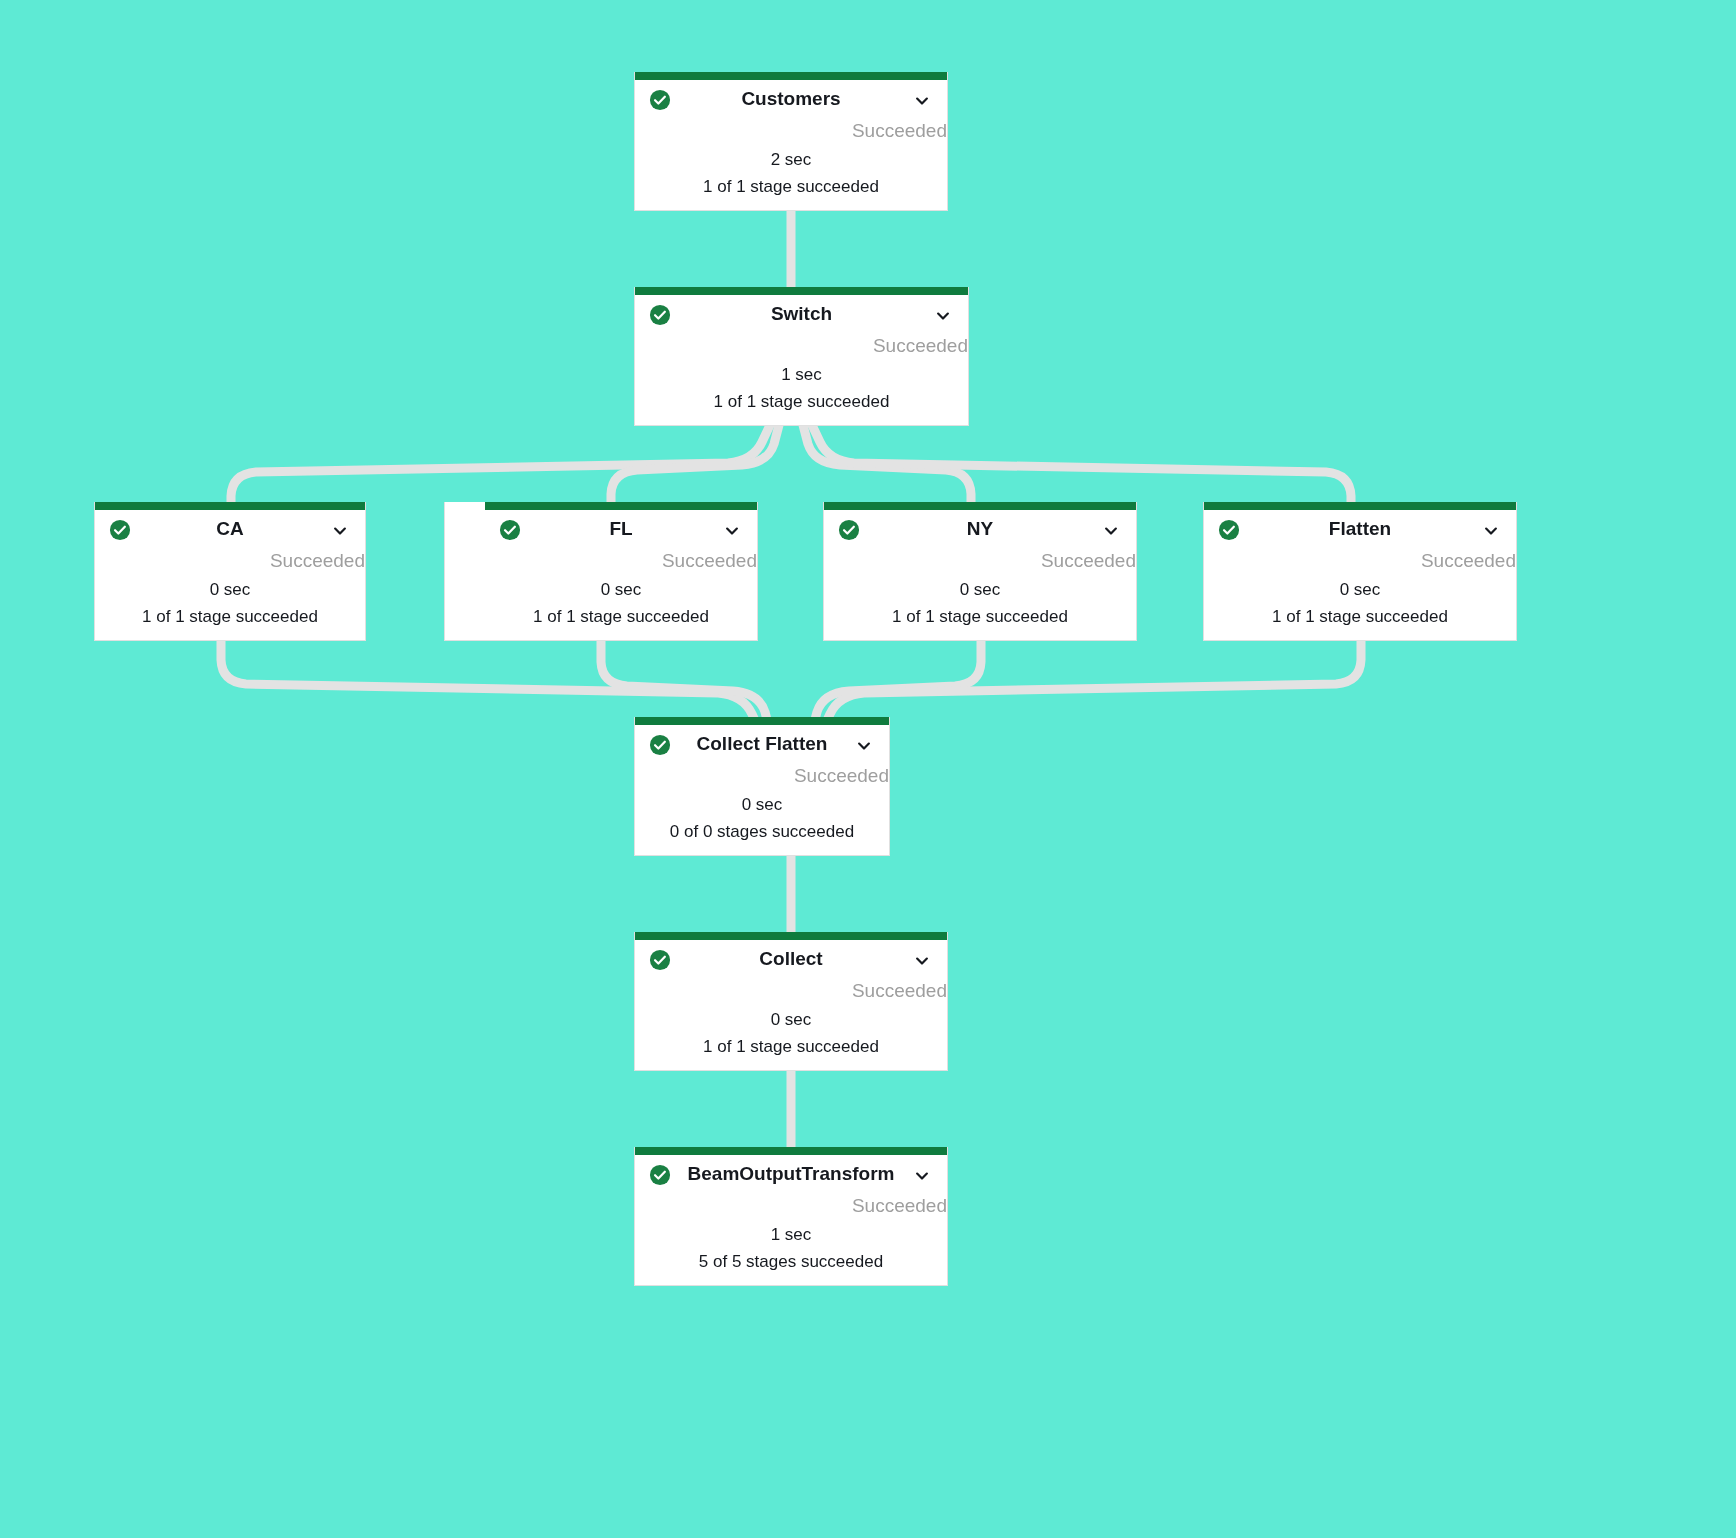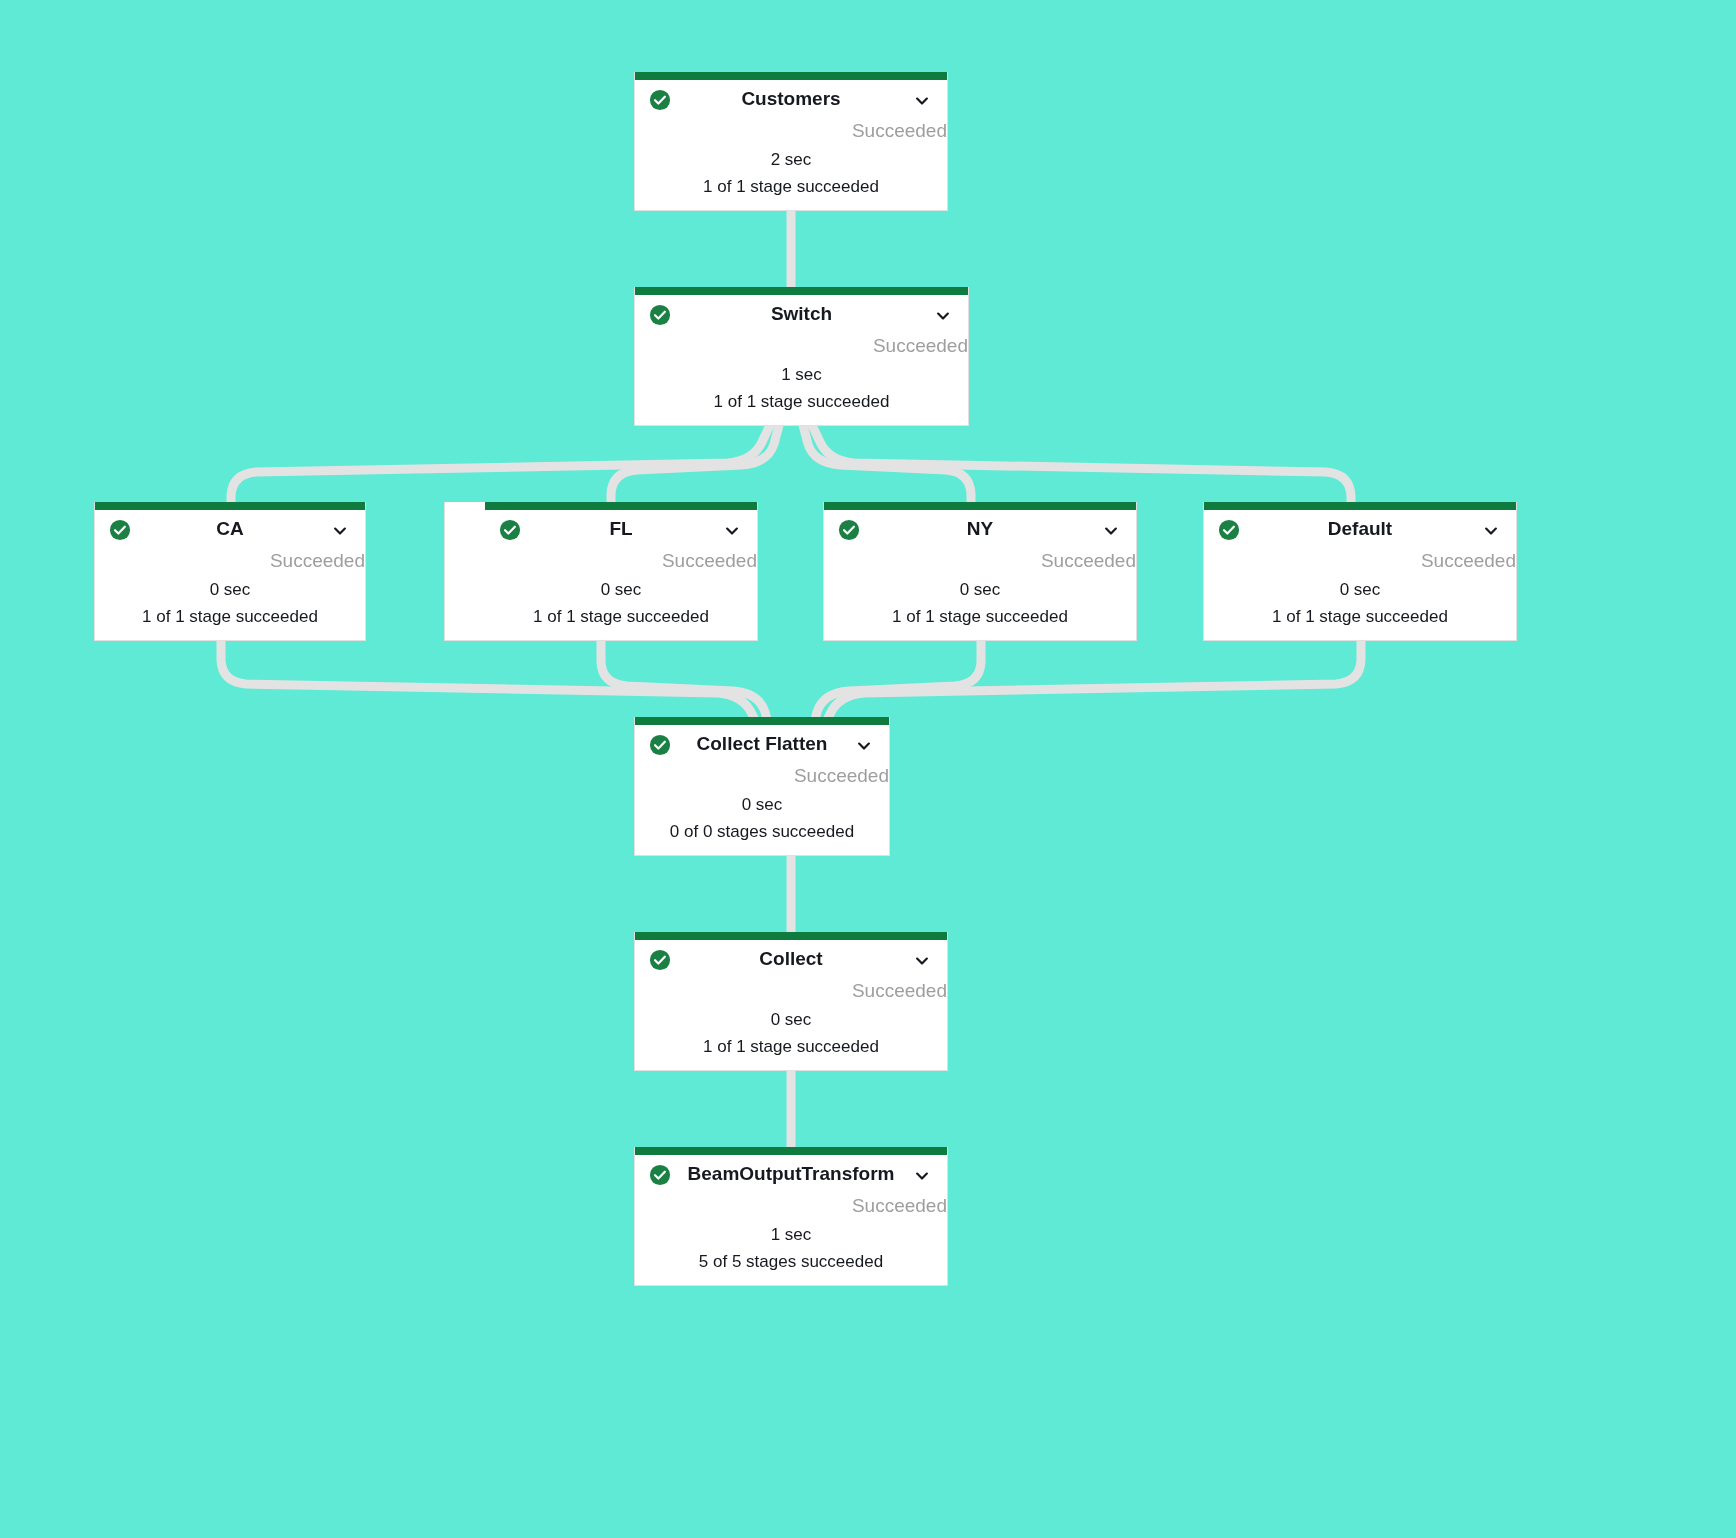--- a/index.html
+++ b/index.html
@@ -202,21 +202,21 @@
       <div class="node-duration">0 sec</div>
       <div class="node-stages">1 of 1 stage succeeded</div>
     </div>
     <div class="node" style="left: 1203px; top: 502px; width: 314px;">
       <div class="node-topbar"></div>
       <div class="node-head">
         <svg class="status-icon" viewBox="0 0 24 24">
           <circle cx="12" cy="12" r="11" fill="#1a8043"></circle>
           <path d="M6.6 12.3 L10.2 15.8 L17.3 8.4" fill="none" stroke="#ffffff" stroke-width="2.4" stroke-linecap="round" stroke-linejoin="round"></path>
         </svg>
-        <div class="node-title">Default</div>
+        <div class="node-title">Flatten</div>
         <svg class="chevron" viewBox="0 0 24 24">
           <path d="M5.5 8.8 L12 15.4 L18.5 8.8" fill="none" stroke="#16191f" stroke-width="2.9" stroke-linecap="round" stroke-linejoin="round"></path>
         </svg>
       </div>
       <div class="node-status">Succeeded</div>
       <div class="node-duration">0 sec</div>
       <div class="node-stages">1 of 1 stage succeeded</div>
     </div>
     <div class="node" style="left: 634px; top: 717px; width: 256px;">
       <div class="node-topbar"></div>

